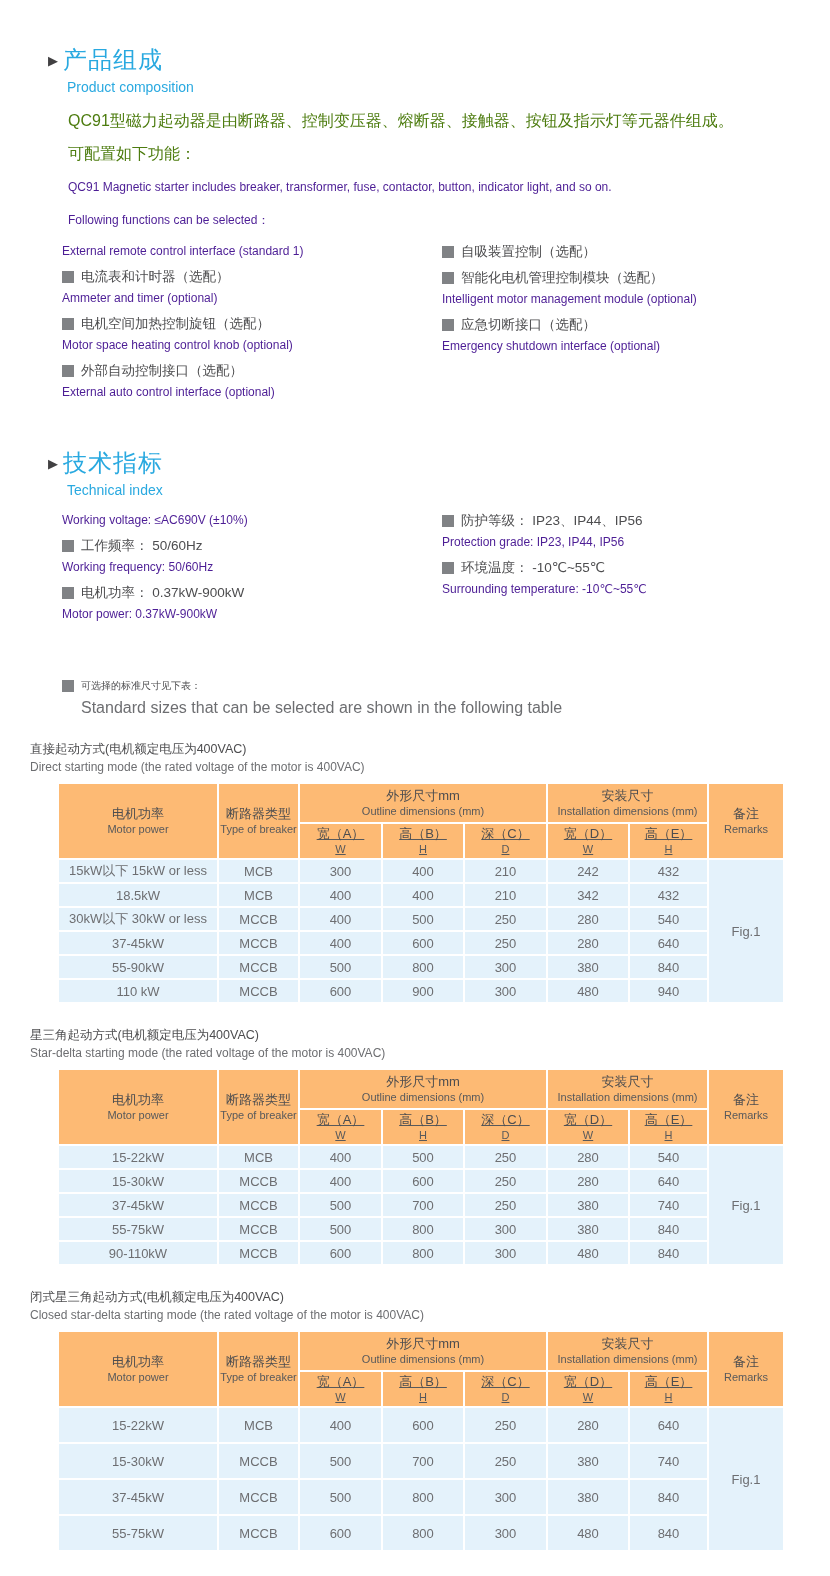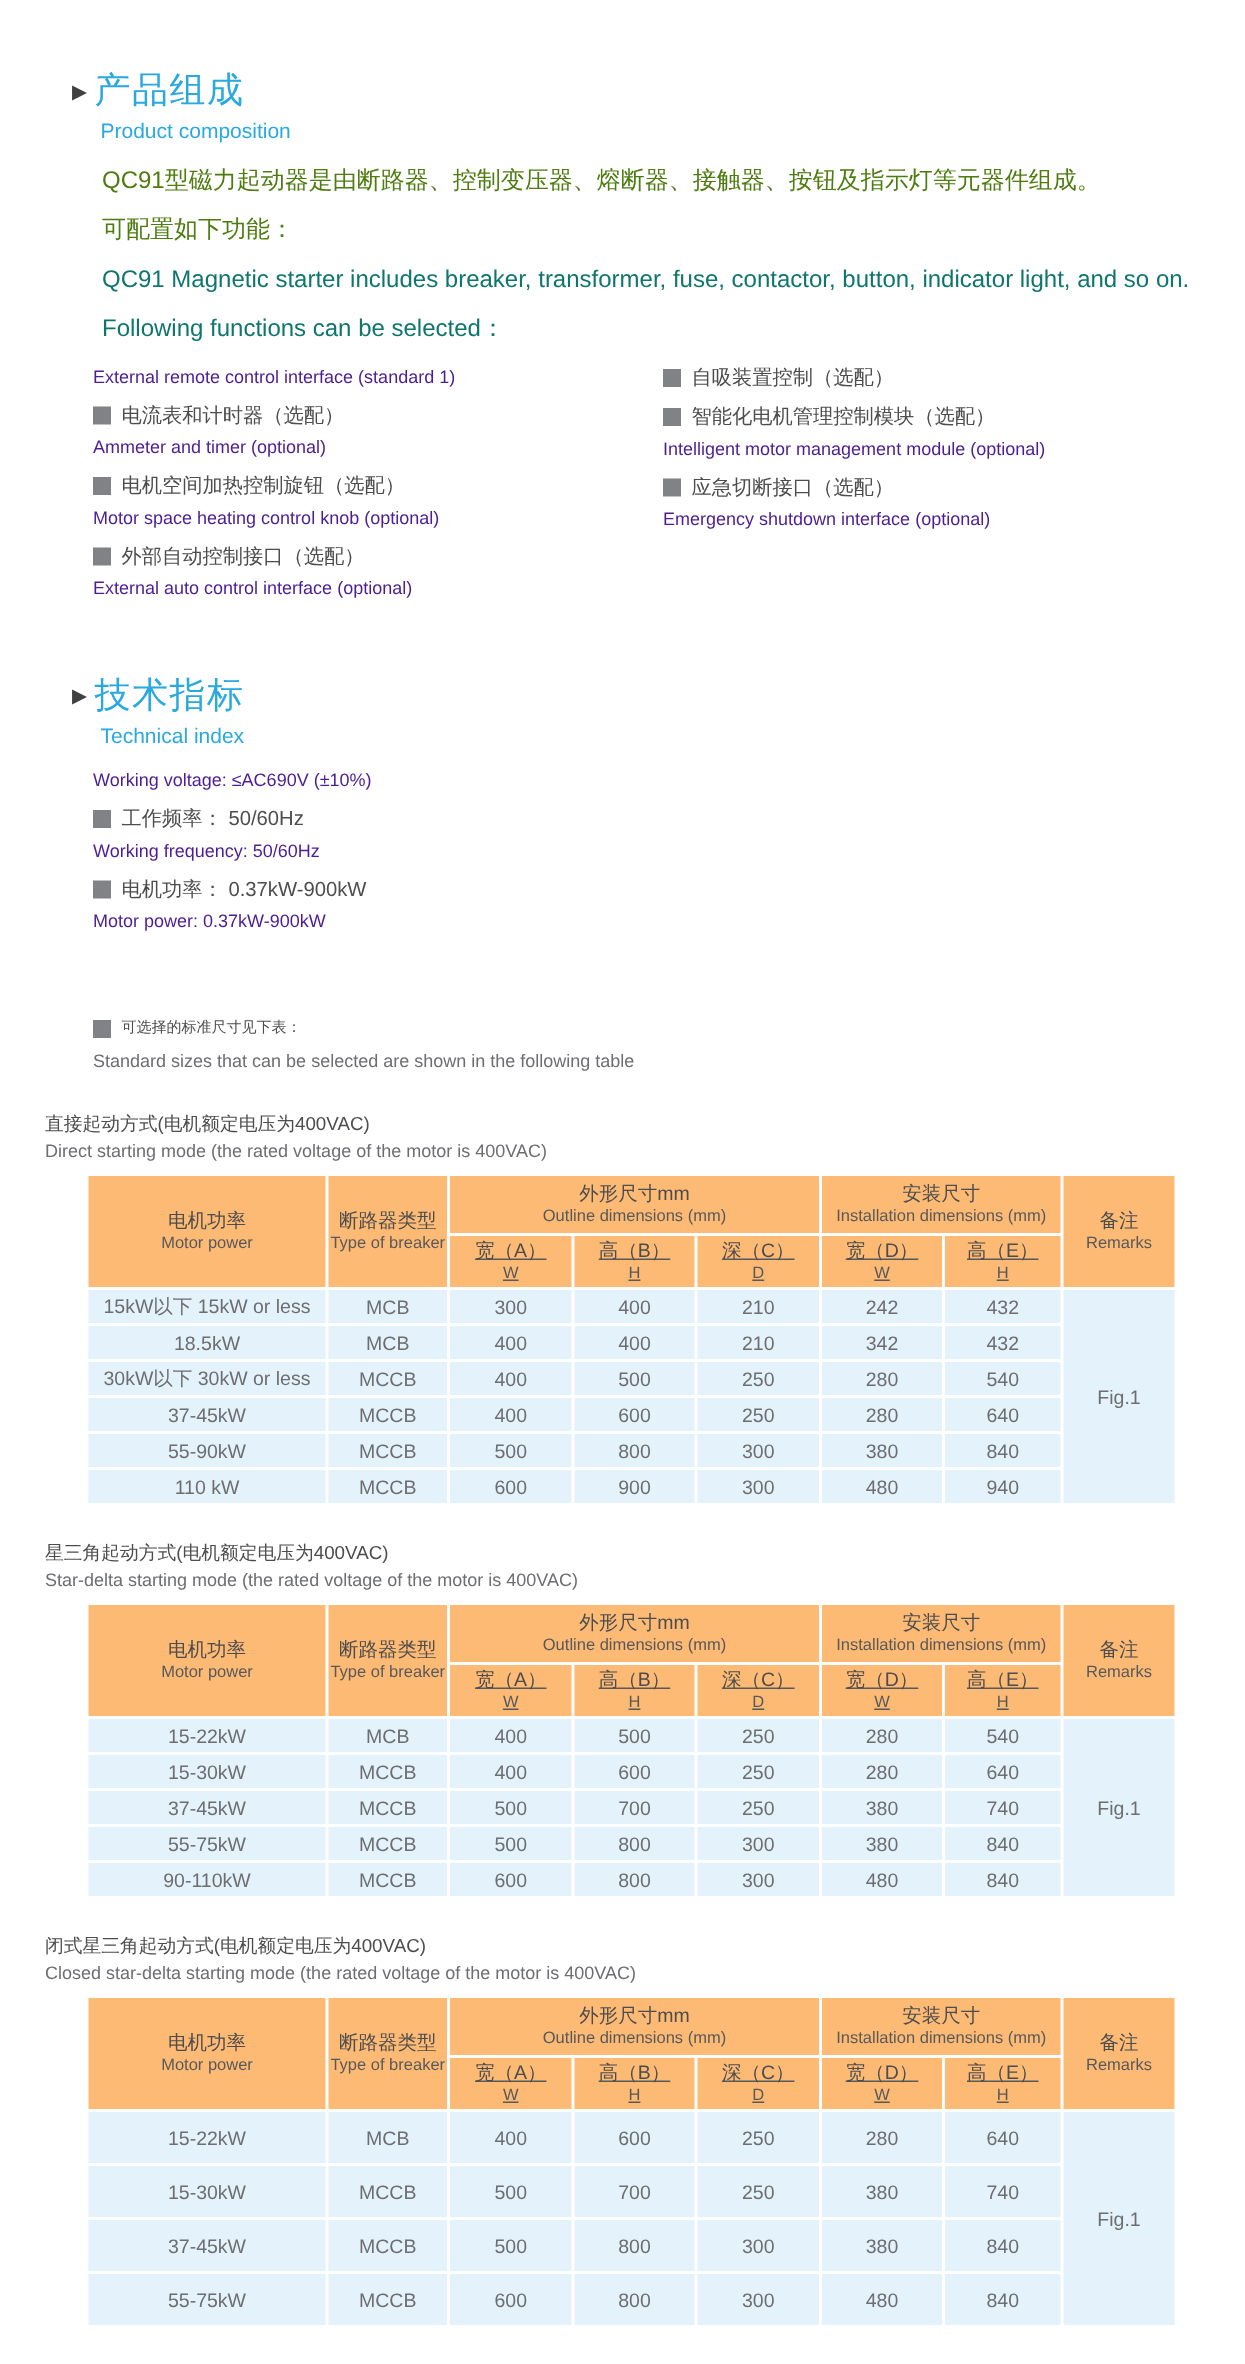--- a/index.html
+++ b/index.html
@@ -6,36 +6,36 @@
   body { background:#ffffff; font-family:"Liberation Sans","DejaVu Sans",sans-serif; }
   .page { position:relative; width:830px; height:1576px; background:#ffffff; overflow:hidden; color:#58595b; }
 
   .sec { padding-left:48px; }
   .sec-title-row { display:flex; align-items:center; gap:5px; }
   .marker { color:#414042; font-size:13px; line-height:1; }
   .sec-title-cn { color:#29a9e0; font-size:24px; font-weight:500; letter-spacing:1px; }
   .sec-title-en { color:#29a9e0; font-size:14px; margin-left:19px; margin-top:3px; }
 
   .para-block { margin:14px 0 0 20px; }
-  .para { font-size:16px; color:#0f766e; line-height:24px; margin-bottom:9px; }
+  .para { font-size:12px; color:#4c1d95; line-height:24px; margin-bottom:9px; }
   .para.cn { color:#4d7c0f; font-size:16px; }
 
   .features { display:flex; margin:8px 0 0 14px; }
   .fcol-left { width:380px; }
   .feature-item { margin-bottom:4px; }
   .feature-cn { display:flex; align-items:center; gap:7px; font-size:13.5px; color:#4d4d4f; line-height:22px; }
   .bullet { width:12px; height:12px; background:#808285; flex:none; }
   .feature-en { font-size:12px; color:#4c1d95; line-height:21px; }
 
   .sec2 { margin-top:40px; }
   .specs { display:flex; margin:12px 0 0 14px; }
 
   .note-block { margin:46px 0 0 62px; }
   .note-cn { display:flex; align-items:center; gap:7px; font-size:10px; color:#4d4d4f; line-height:22px; }
-  .note-en { font-size:12px; color:#6d6e71; line-height:21px; }
+  .note-en { font-size:16px; color:#6d6e71; line-height:21px; margin-left:19px; }
 
   .table-block { margin-top:22px; }
   .tcaption { margin-left:30px; font-size:12px; line-height:18px; }
   .tcaption .cn { color:#4d4d4f; font-size:12.5px; }
   .tcaption .en { color:#6d6e71; }
   table.dim { margin:6px 0 0 57px; width:712px; border-collapse:separate; border-spacing:2px; table-layout:fixed; }
   table.dim th { background:#fdba74; font-weight:normal; vertical-align:middle; text-align:center; padding:2px 0; }
   table.dim .h-cn { font-size:13px; color:#4d4d4f; line-height:16px; }
   table.dim .h-en { font-size:11px; color:#58595b; line-height:14px; }
   table.dim thead tr.group th { height:38px; }
@@ -135,20 +135,36 @@
           <div class="feature-en">Working frequency: 50/60Hz</div>
         </div>
         <div class="feature-item">
           <div class="feature-cn">
             <span class="bullet"></span>
             <span>电机功率： 0.37kW-900kW</span>
           </div>
           <div class="feature-en">Motor power: 0.37kW-900kW</div>
         </div>
       </div>
+      <div class="fcol-right">
+        <div class="feature-item">
+          <div class="feature-cn">
+            <span class="bullet"></span>
+            <span>防护等级： IP23、IP44、IP56</span>
+          </div>
+          <div class="feature-en">Protection grade: IP23, IP44, IP56</div>
+        </div>
+        <div class="feature-item">
+          <div class="feature-cn">
+            <span class="bullet"></span>
+            <span>环境温度： -10℃~55℃</span>
+          </div>
+          <div class="feature-en">Surrounding temperature: -10℃~55℃</div>
+        </div>
+      </div>
     </div>
   </section>
 
   <div class="note-block">
     <div class="note-cn">
       <span class="bullet"></span>
       <span>可选择的标准尺寸见下表：</span>
     </div>
     <div class="note-en">Standard sizes that can be selected are shown in the following table</div>
   </div>

